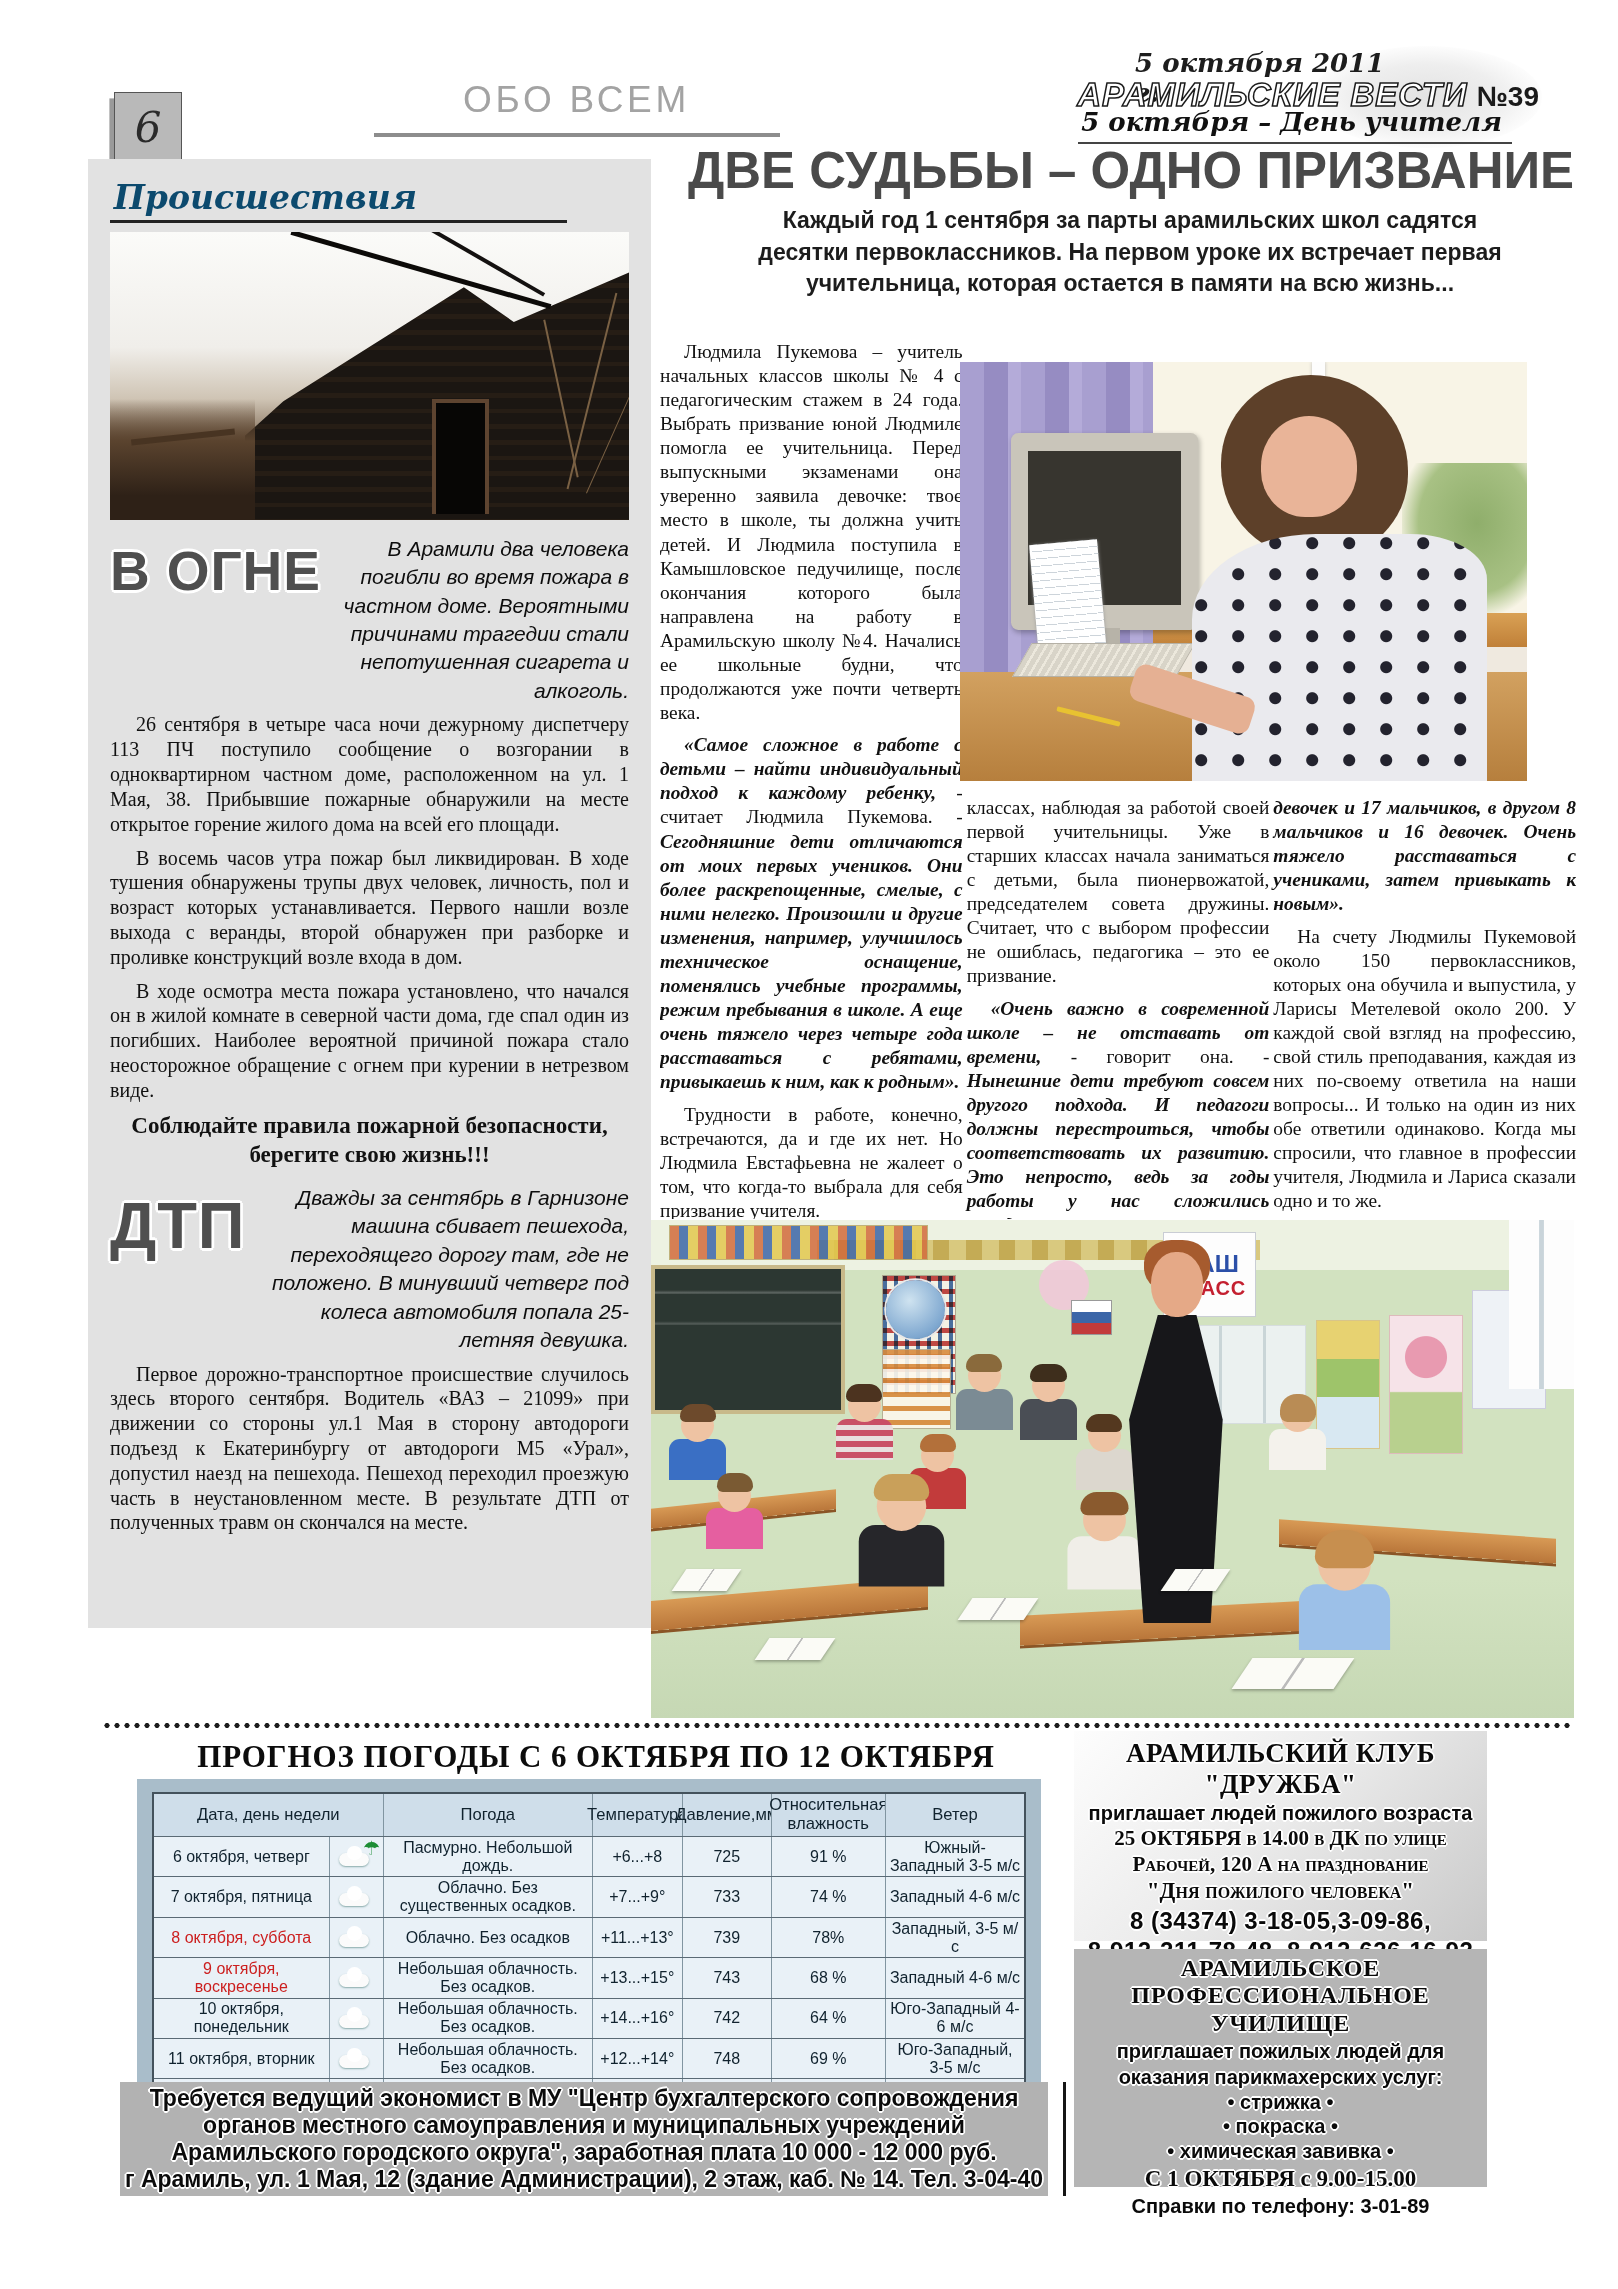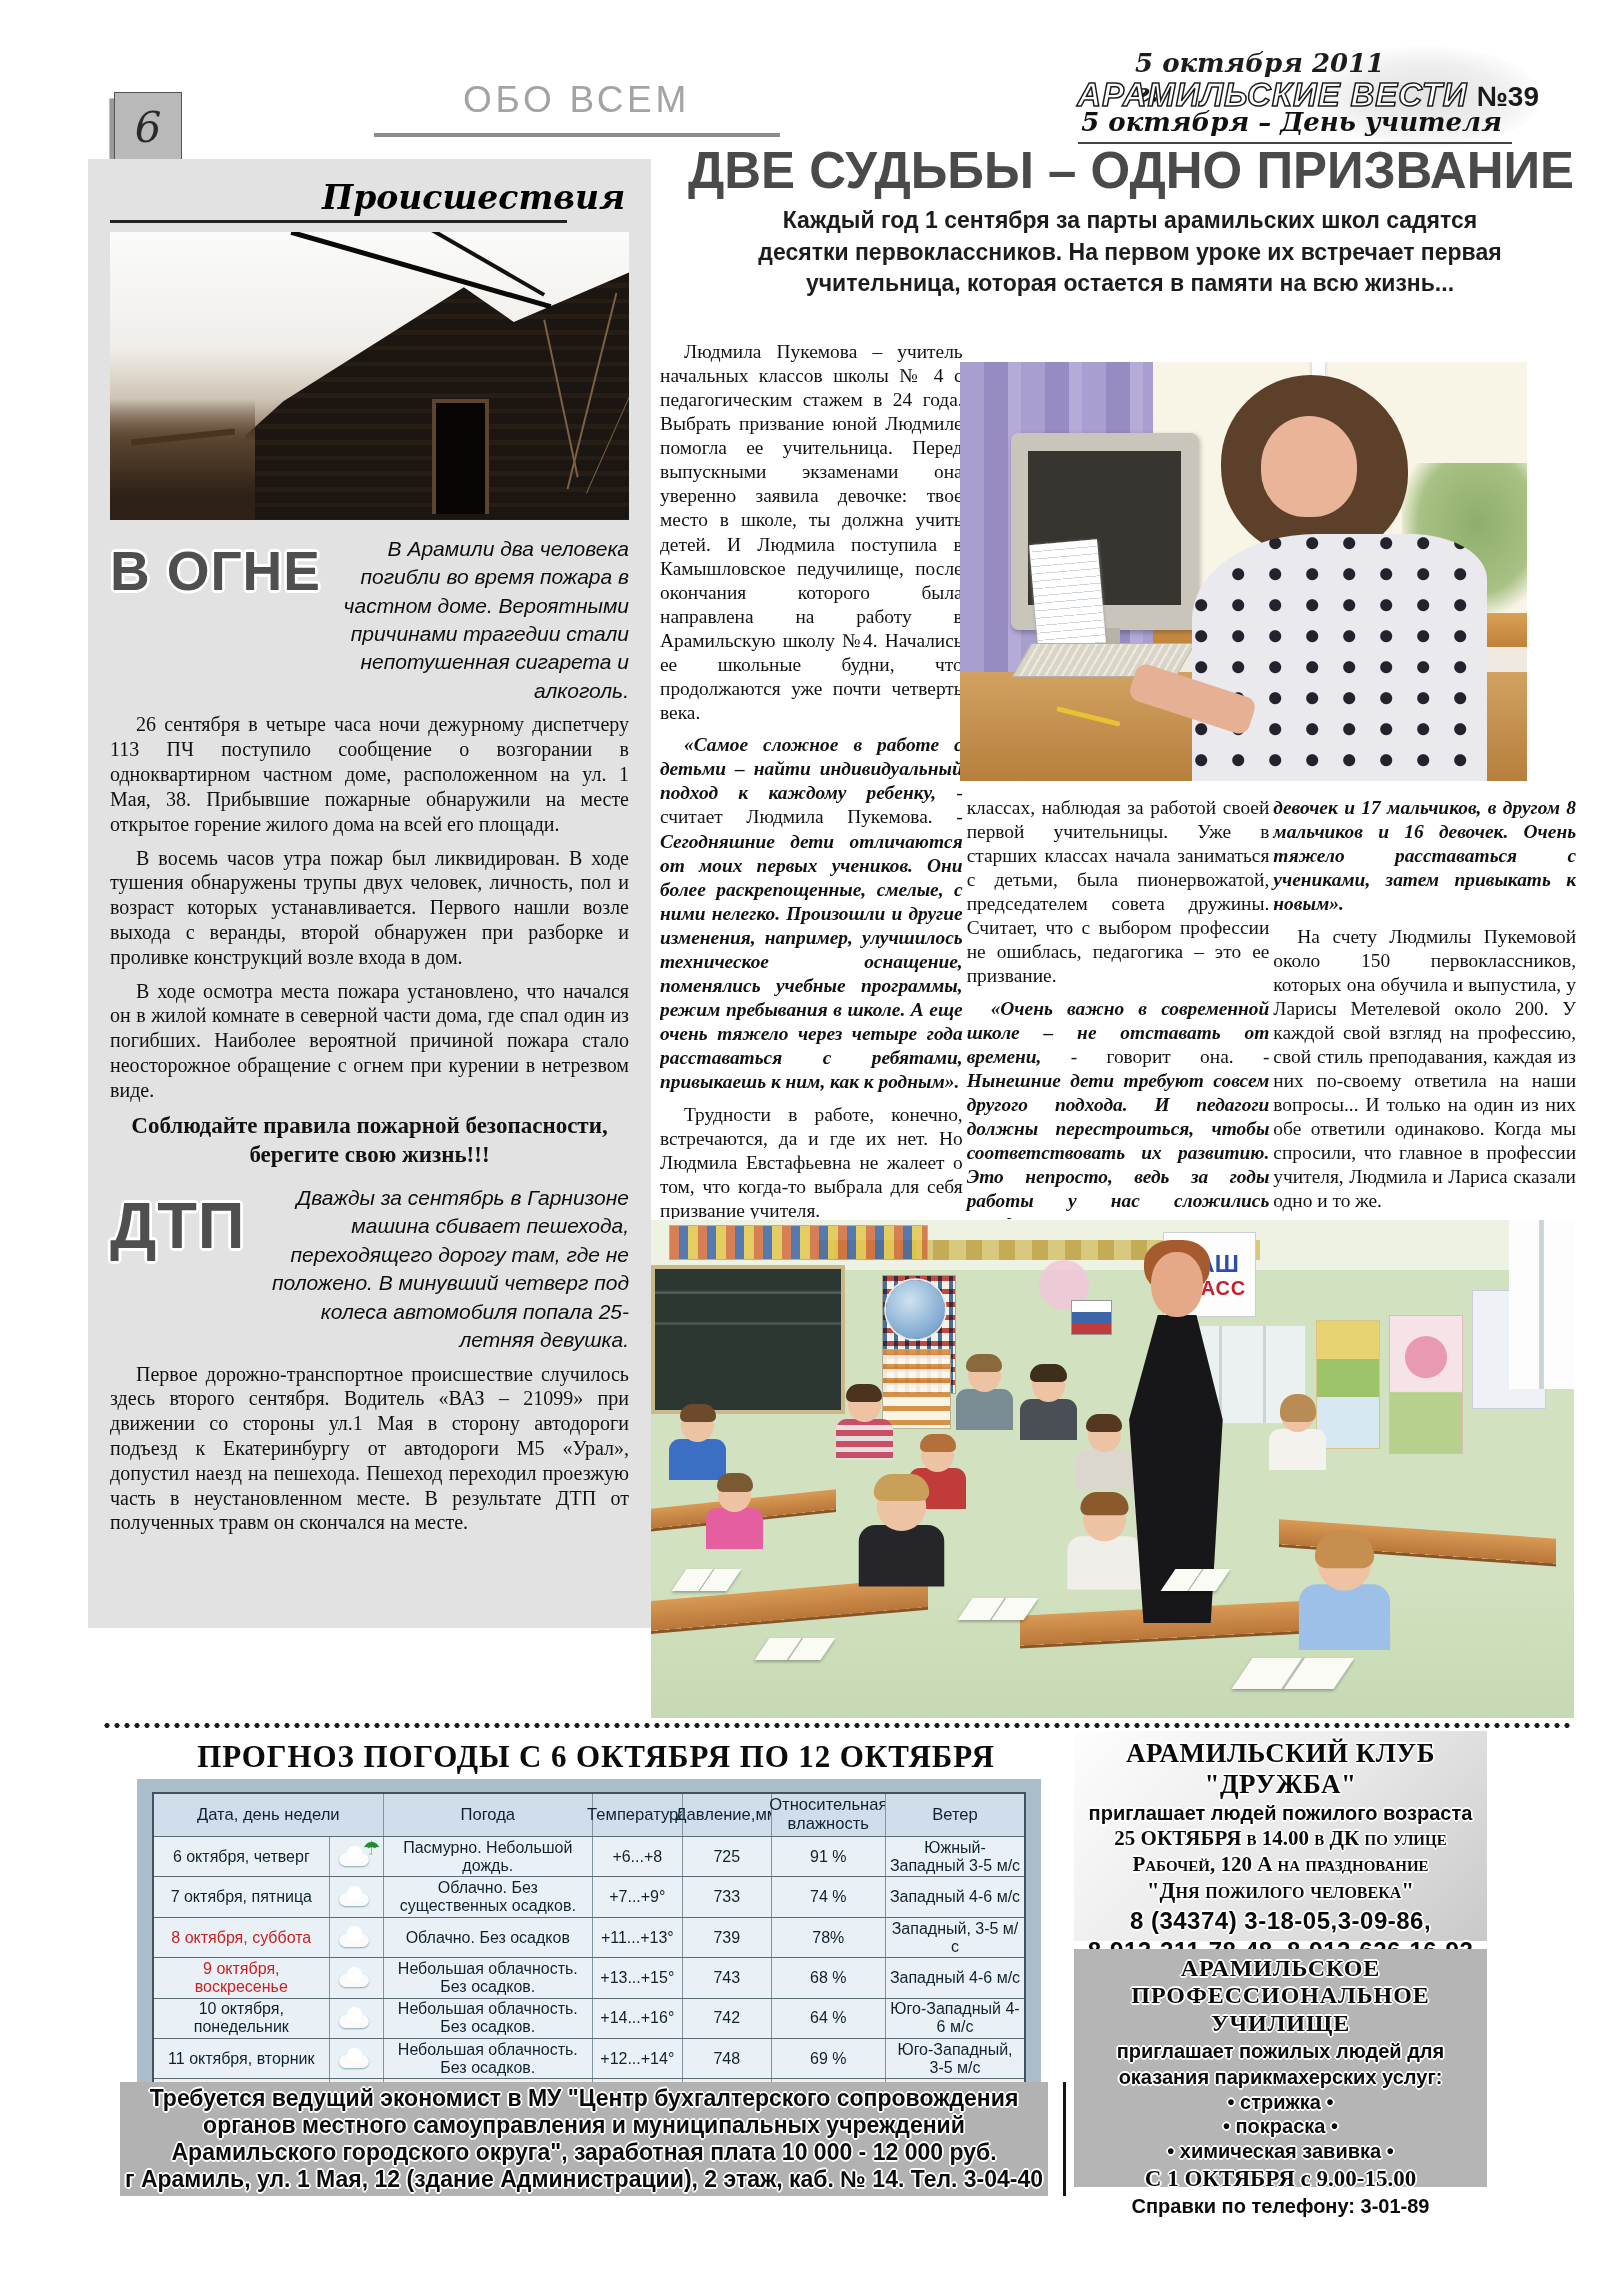--- a/index.html
+++ b/index.html
@@ -21,21 +21,21 @@
   .masthead{position:absolute;left:1041px;top:76px;width:498px;text-align:right;white-space:nowrap;}
   .masthead .mh{font:italic 900 33px "Liberation Sans",sans-serif;color:#fff;
     -webkit-text-stroke:1.5px #1a1a1a;text-shadow:0 0 0.9px #1a1a1a;letter-spacing:0.9px;}
   .masthead .mhnum{font:700 28px "Liberation Sans",sans-serif;color:#1a1a1a;margin-left:5.5px;}
   .tday{position:absolute;left:1061px;top:107px;width:461px;text-align:center;
     font:italic 700 26px "DejaVu Serif",serif;color:#111;}
   .tday-rule{position:absolute;left:1078px;top:142px;width:434px;height:1.8px;background:#444;}
   
   .panel{position:absolute;left:88px;top:159px;width:563px;height:1469px;background:#e2e2e2;
     padding:13px 22px;overflow:hidden;}
-  .rubric{font:italic 700 33px "DejaVu Serif",serif;color:#000000;padding:5.5px 3.7px 1.8px;text-align:right;}
+  .rubric{font:italic 700 33px "DejaVu Serif",serif;color:#0c4a6e;padding:5.5px 3.7px 1.8px;}
   .rubric-rule{width:88%;height:2.8px;background:#222;margin:1.8px 0 9.2px;}
   .photo-fire{position:relative;width:519px;height:288px;overflow:hidden;
     background:linear-gradient(180deg,#fbfbf9 0%,#f0eeea 40%,#cfc4b4 58%,#7b6550 74%,#3a2d22 90%,#241b13 100%);}
   .fp-house{position:absolute;left:26%;right:0;top:14%;bottom:0;
     background:repeating-linear-gradient(180deg,#1b1612 0 11px,#261d15 11px 15.7px);
     clip-path:polygon(0 66%,10% 52%,57% 6%,70% 20%,100% 0,100% 100%,0 100%);}
   .fp-beam1{position:absolute;left:34%;top:12%;width:52%;height:4.6px;background:#0c0a08;transform:rotate(16deg);}
   .fp-beam2{position:absolute;left:52%;top:6%;width:34%;height:3.7px;background:#141110;transform:rotate(30deg);}
   .fp-door{position:absolute;left:62%;top:58%;width:11%;height:40%;background:#070605;border:4.6px solid #5e4430;border-bottom:none;}
   .fp-left{position:absolute;left:0;top:58%;width:28%;bottom:0;

